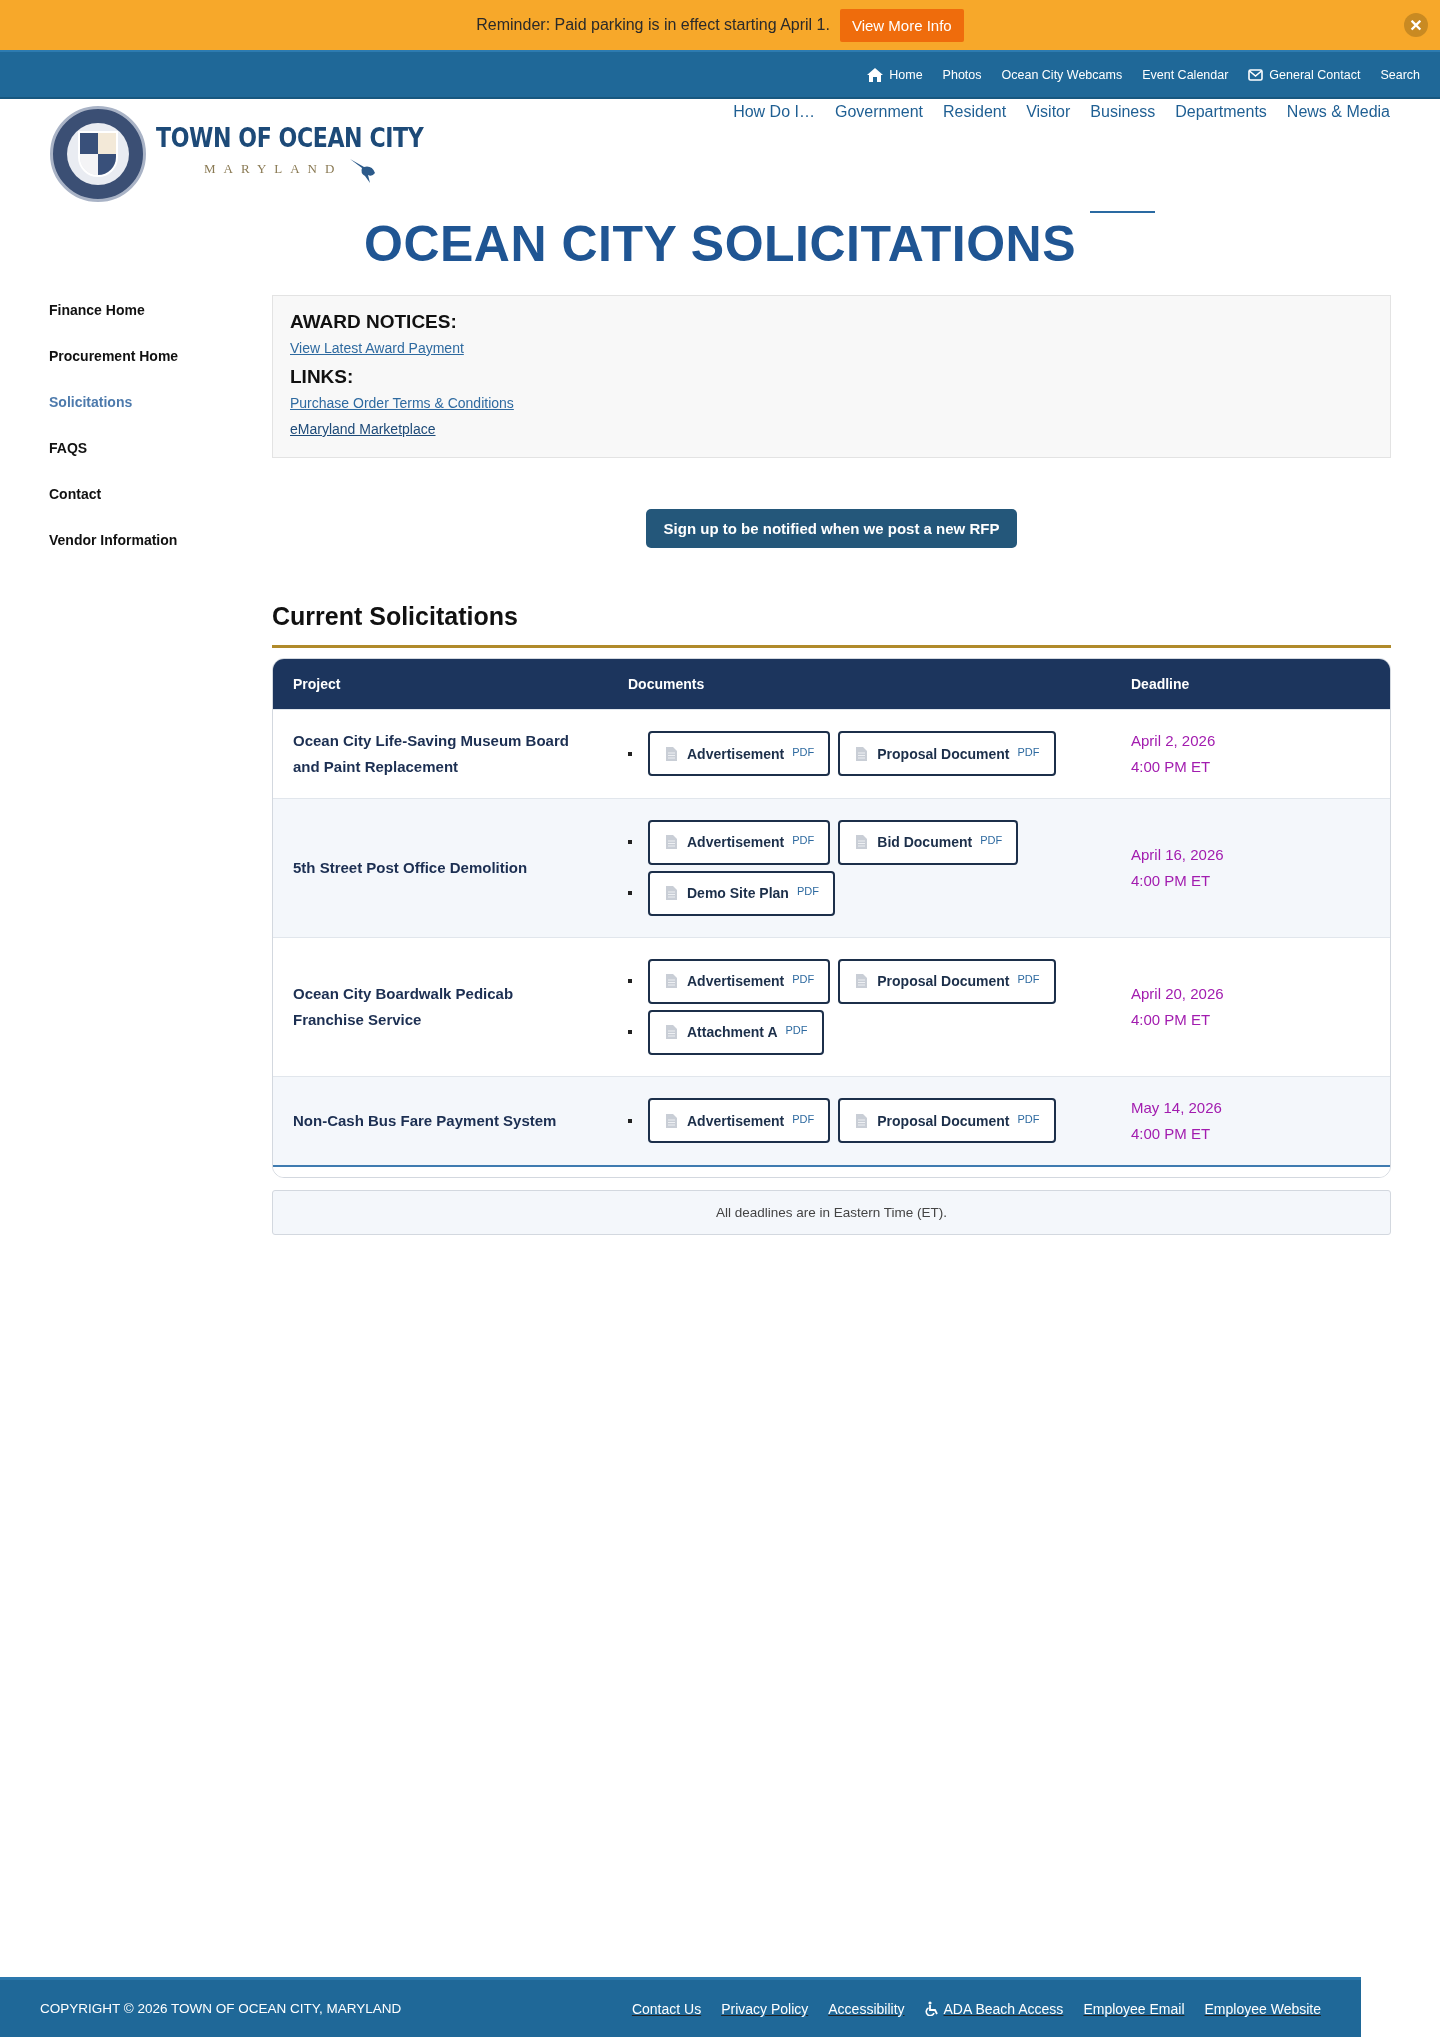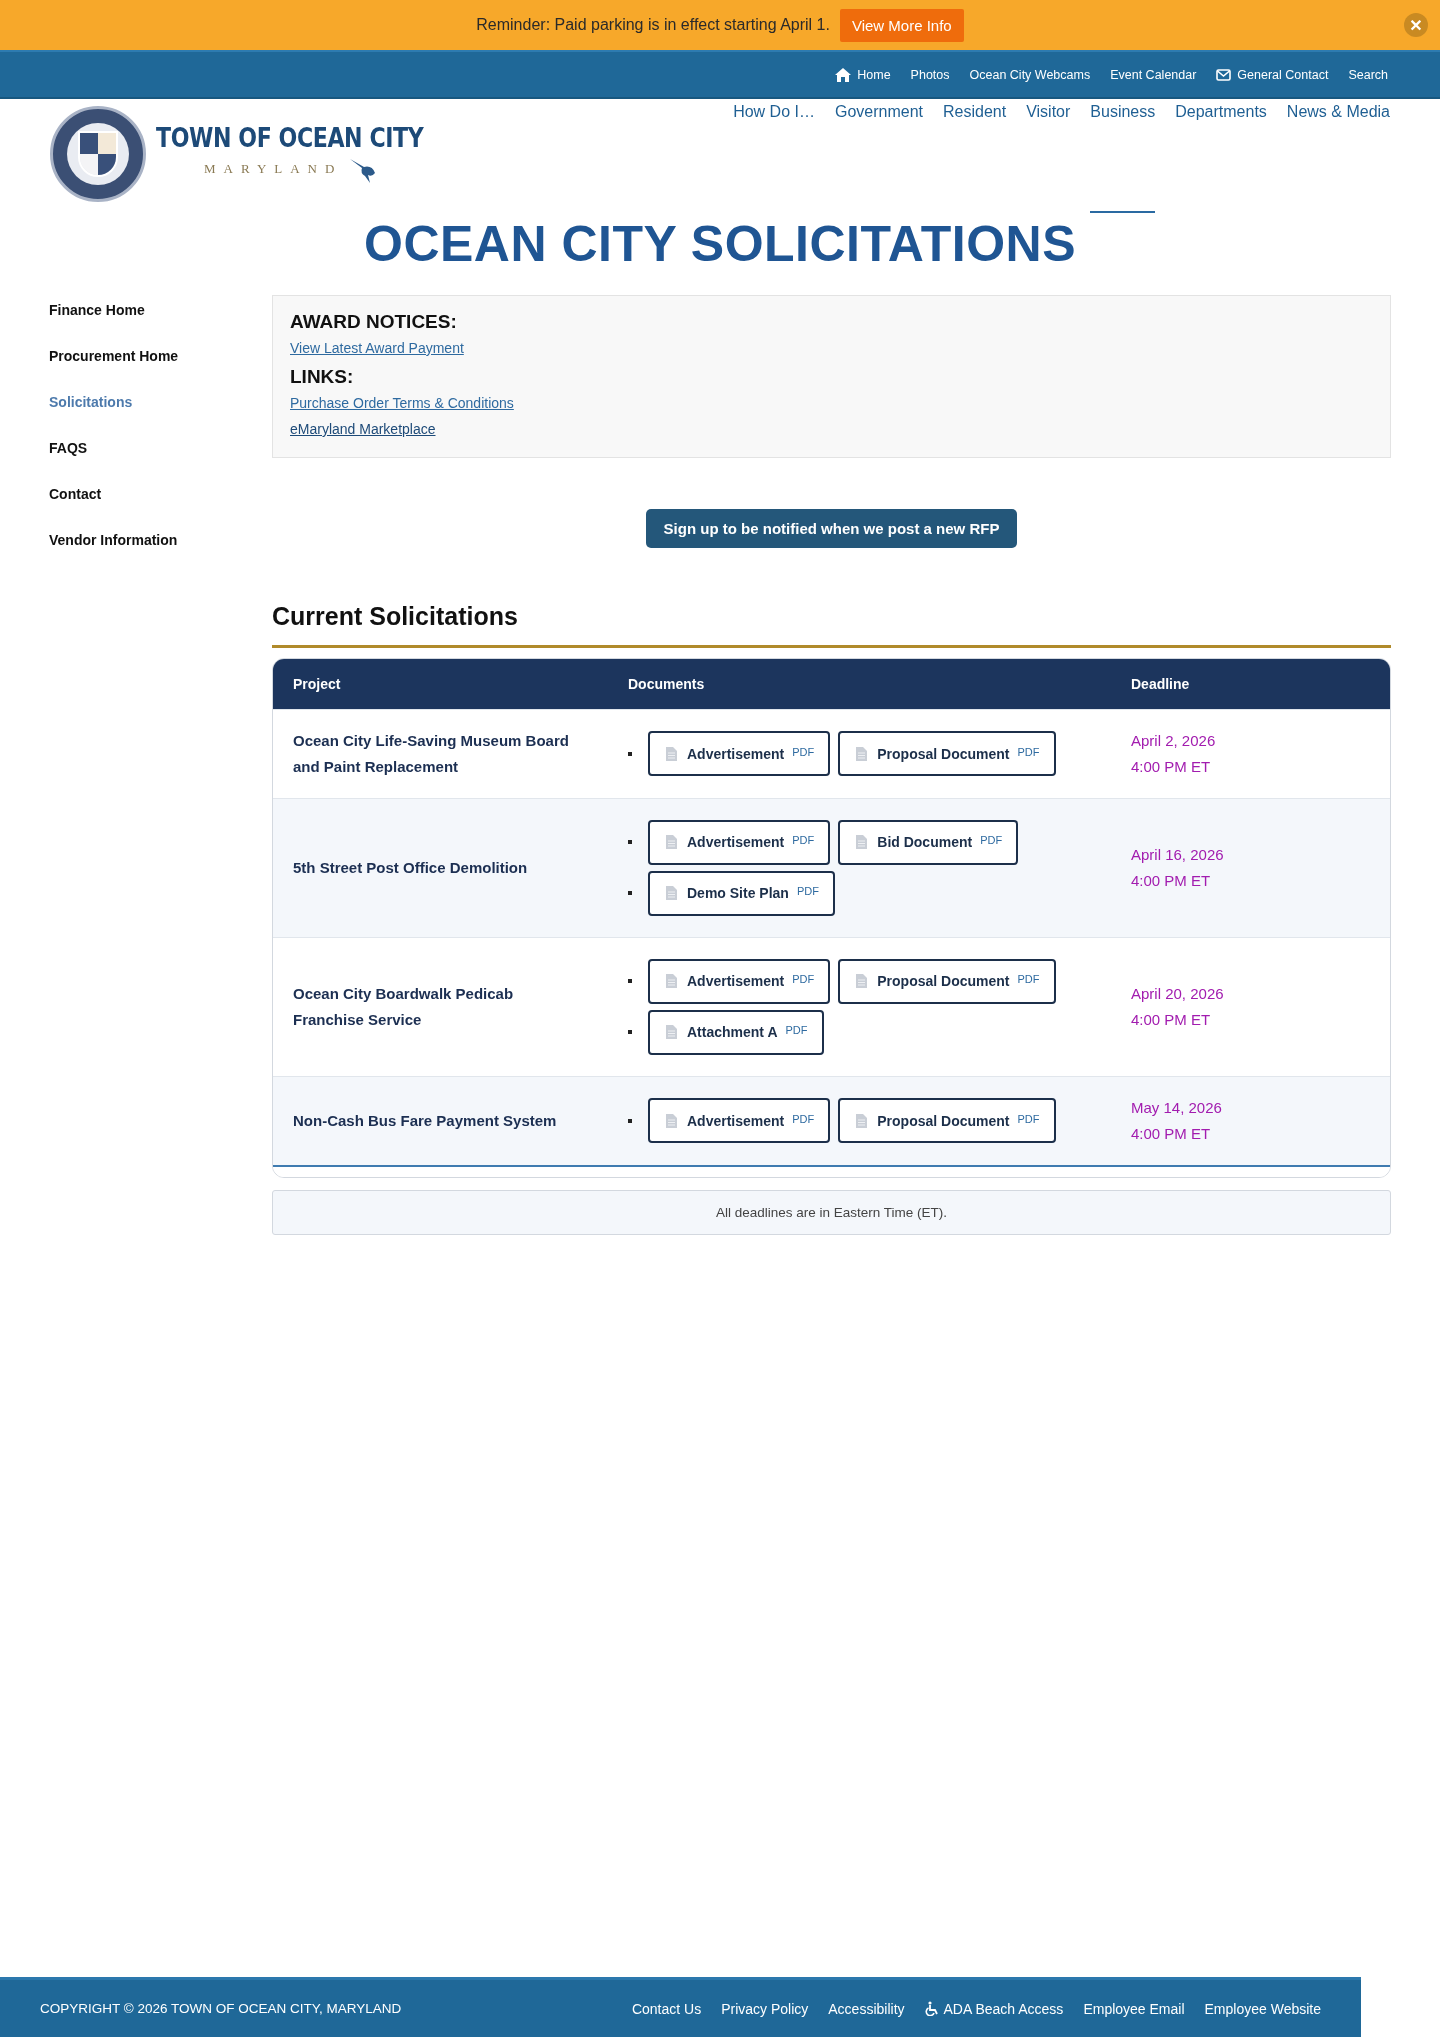--- a/index.html
+++ b/index.html
@@ -30,21 +30,21 @@
     width: 24px; height: 24px; border-radius: 50%;
     background: #c98a22; color: #fff; font-size: 16px; font-weight: bold;
     display: flex; align-items: center; justify-content: center;
   }
 
   
   .utility-nav {
     height: 49px; background: #1f6898;
     border-top: 2px solid #2d7bb0; border-bottom: 2px solid #17577f;
     display: flex; justify-content: flex-end; align-items: center;
-    padding-right: 52px;
+    padding-right: 20px;
   }
   .util-item { color: #fff; font-size: 12.5px; margin-left: 20px; display: flex; align-items: center; }
   .util-item svg { margin-right: 6px; }
 
   
   .site-header {
     height: 110px; display: flex; justify-content: space-between;
     padding: 0 50px;
   }
   .logo { display: flex; align-items: center; }
@@ -156,21 +156,21 @@
     height: 45px; line-height: 43px; text-align: center; font-size: 13.5px; color: #444;
   }
 
   
   .footer {
     position: absolute; top: 1977px; left: 0; width: 1361px; height: 60px;
     background: #1f6898; border-top: 3px solid #2c78ad;
     display: flex; align-items: center; justify-content: space-between; padding: 0 40px;
   }
   .footer-copy { color: #fff; font-size: 13.5px; }
-  .footer-links { display: flex; }
+  .footer-links { display: flex; text-decoration: underline; }
   .footer-links a { color: #fff; font-size: 14px; margin-left: 20px; display: flex; align-items: center; }
   .footer-links svg { margin-right: 5px; }
 </style>
 </head>
 <body>
 
 <div class="alert-bar">
   <span class="alert-text">Reminder: Paid parking is in effect starting April 1.</span>
   <a class="alert-btn" href="#">View More Info</a>
   <span class="alert-close">

